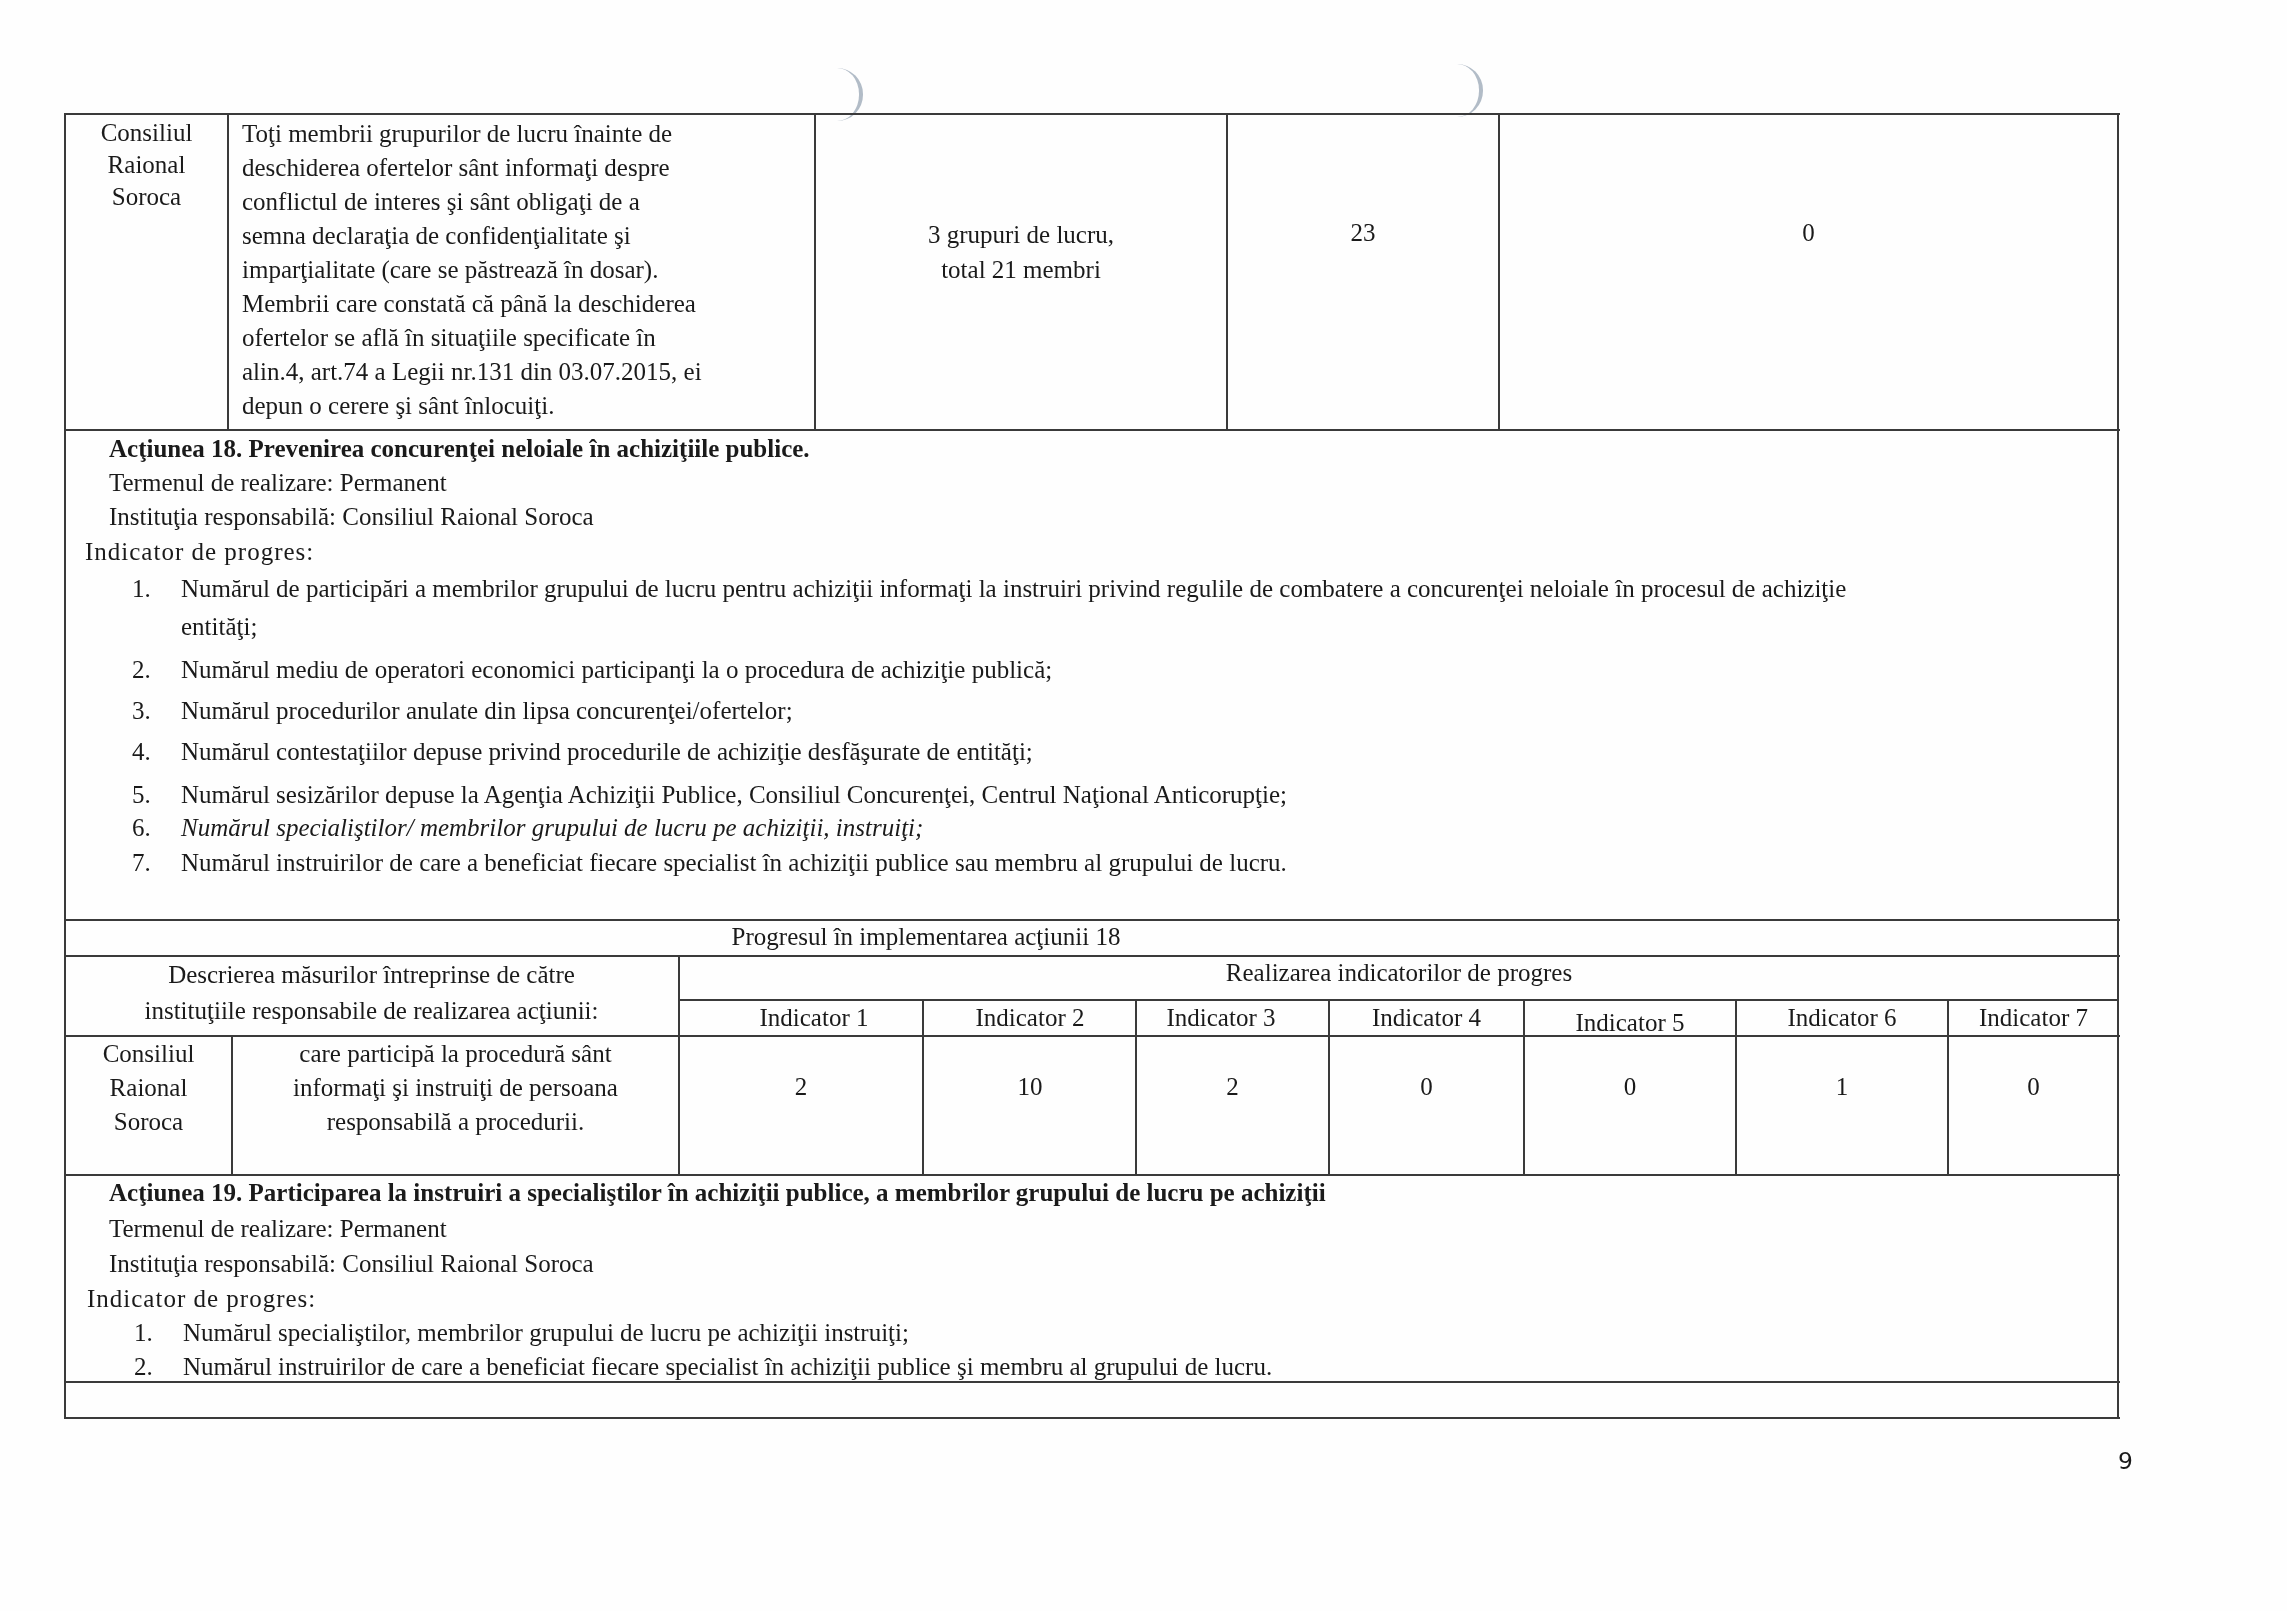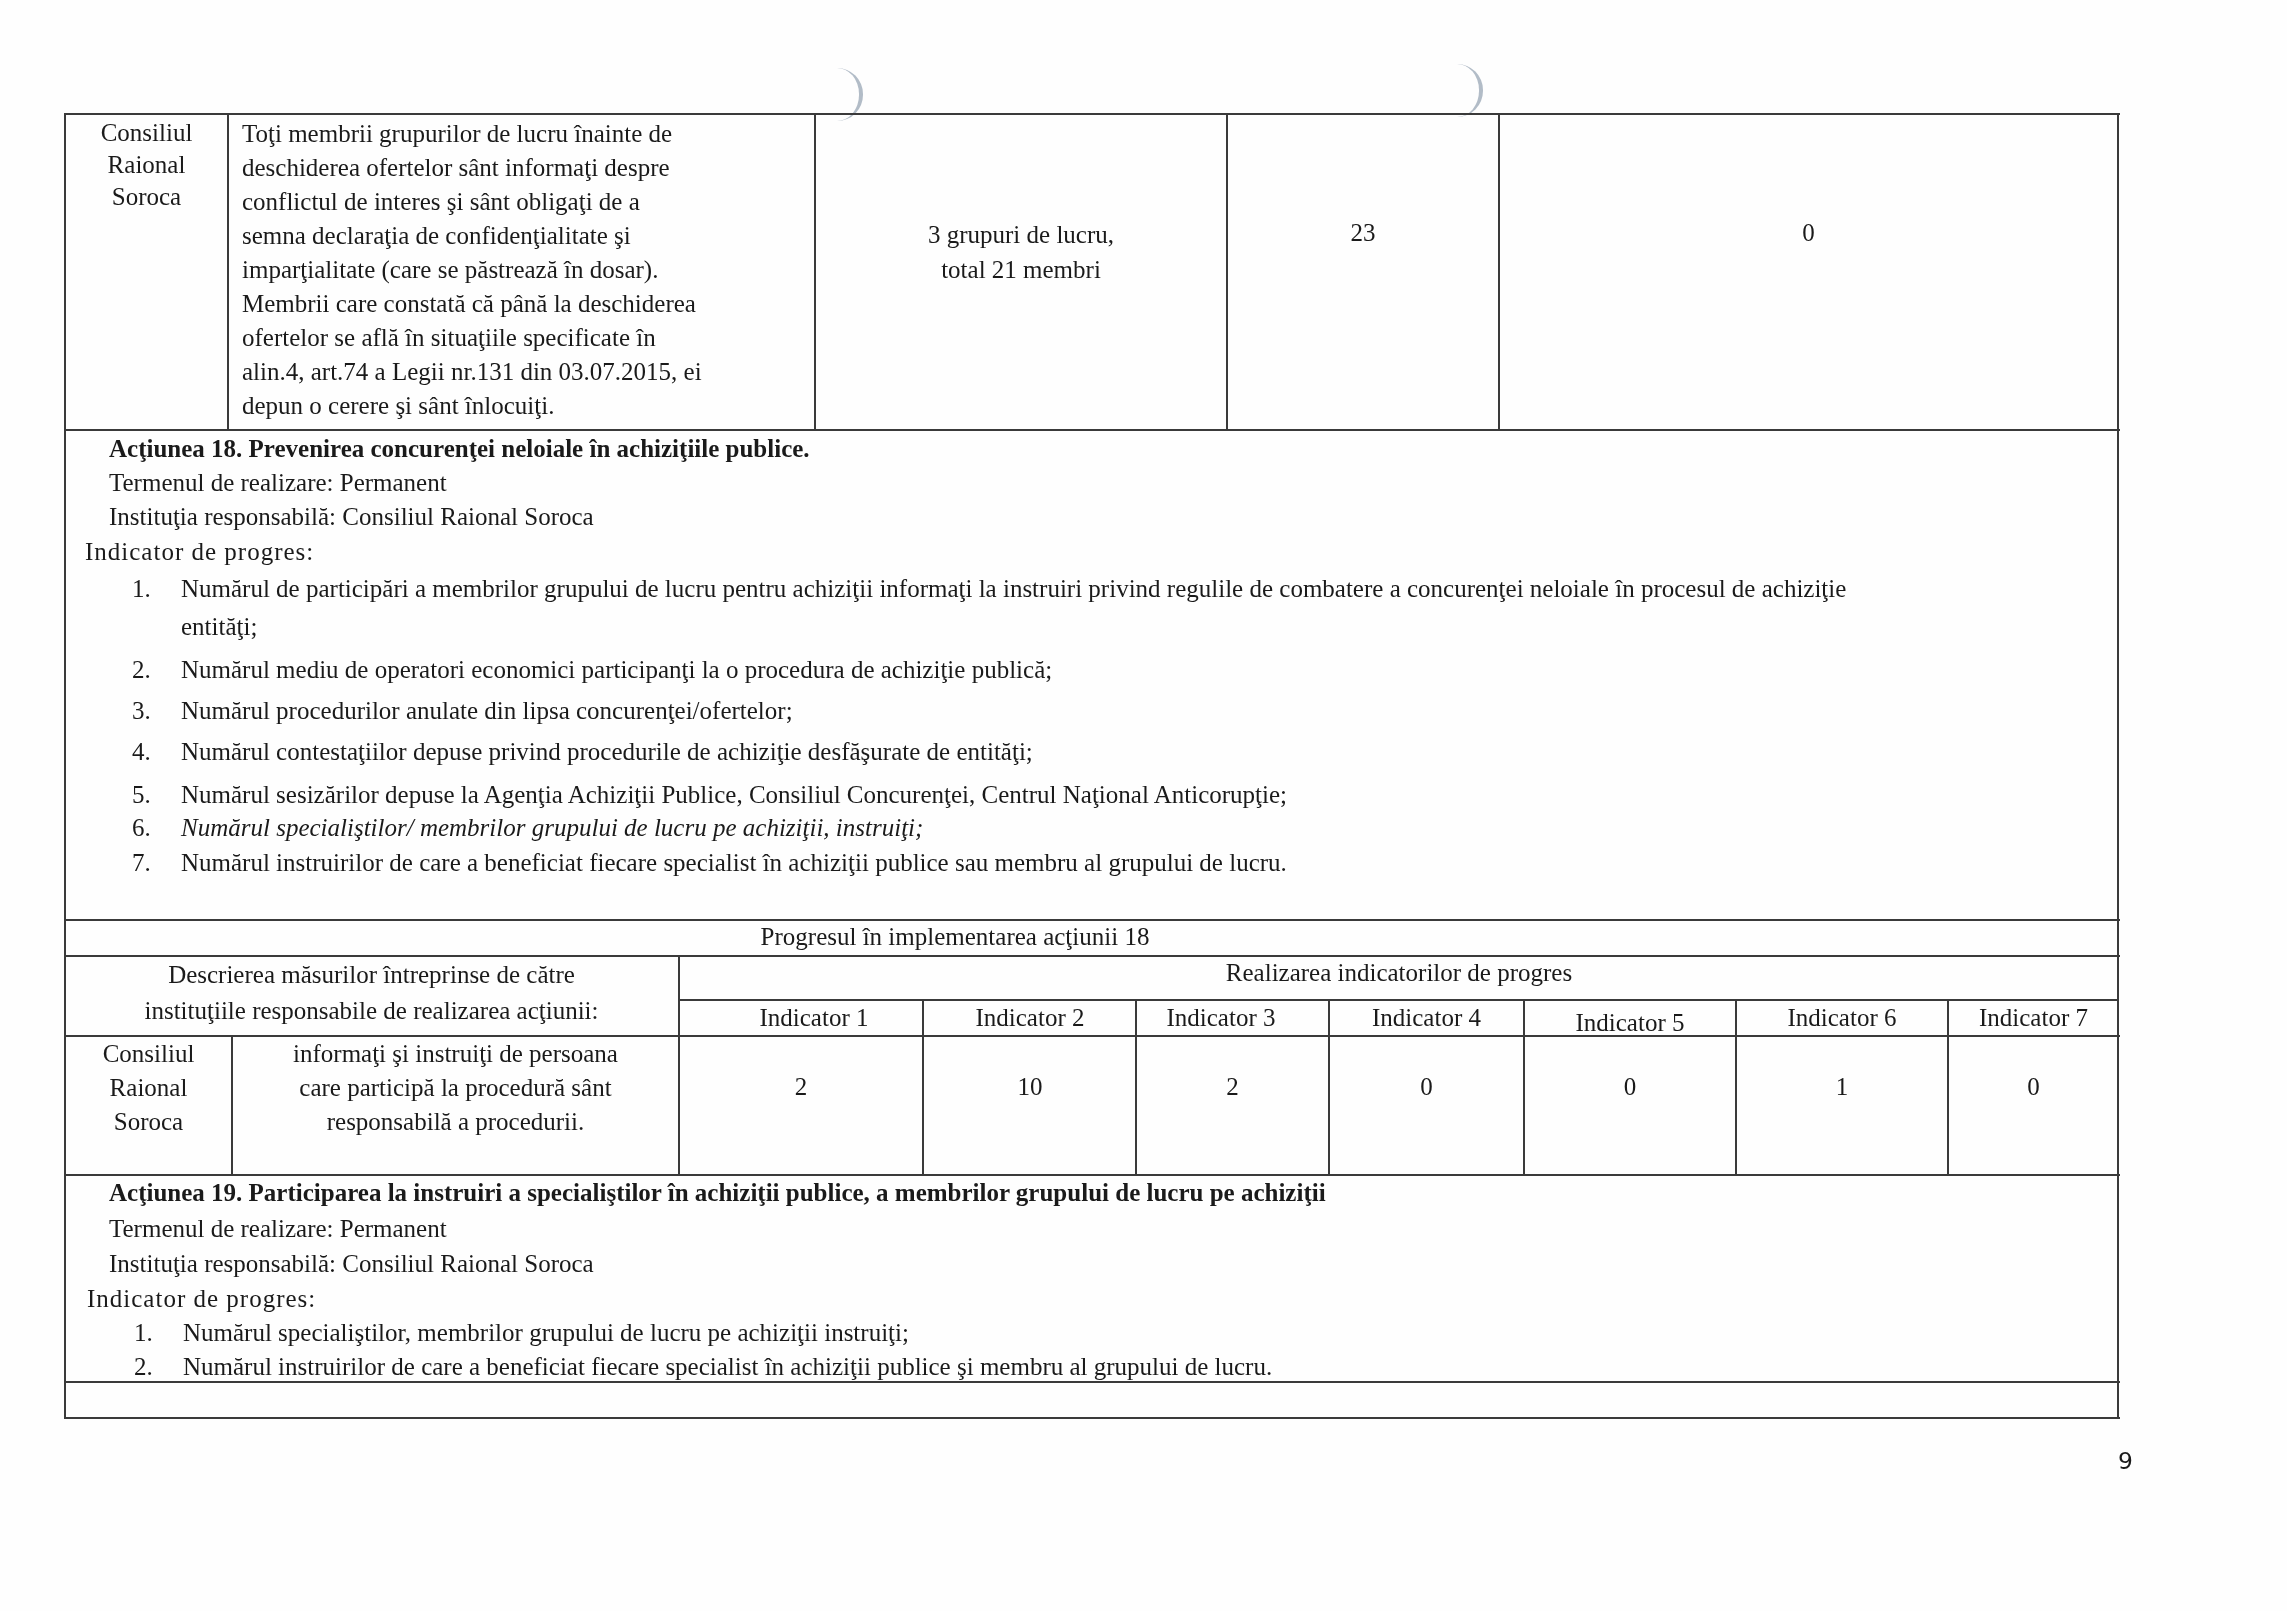--- a/index.html
+++ b/index.html
@@ -89,21 +89,21 @@
     <div class="txt" style="left:181px; top:779px;">Numărul sesizărilor depuse la Agenţia Achiziţii Publice, Consiliul Concurenţei, Centrul Naţional Anticorupţie;</div>
 
     <div class="txt" style="left:132px; top:812px;">6.</div>
     <div class="txt" style="left:181px; top:812px;font-style:italic;">Numărul specialiştilor/ membrilor grupului de lucru pe achiziţii, instruiţi;</div>
 
     <div class="txt" style="left:132px; top:847px;">7.</div>
     <div class="txt" style="left:181px; top:847px;">Numărul instruirilor de care a beneficiat fiecare specialist în achiziţii publice sau membru al grupului de lucru.</div>
   </div>
 
   <div class="hl" style="left:64px; top:919px; width:2056px;"></div>
-  <div class="txt c" style="left:76px; top:921px; width:1758px;">Progresul în implementarea acţiunii 18</div>
+  <div class="txt c" style="left:47px; top:921px; width:1758px;">Progresul în implementarea acţiunii 18</div>
   <div class="hl" style="left:64px; top:955px; width:2056px;"></div>
 
   <div class="vl" style="left:678px; top:955px; height:220px;"></div>
   <div class="txt c" style="left:66px; top:957px; width:611px; line-height:36px;">
     <div>Descrierea măsurilor întreprinse de către</div>
     <div>instituţiile responsabile de realizarea acţiunii:</div>
   </div>
   <div class="txt c" style="left:680px; top:957px; width:1438px;">Realizarea indicatorilor de progres</div>
   <div class="hl" style="left:678px; top:999px; width:1441px;"></div>
 
@@ -124,22 +124,22 @@
 
   <div class="hl" style="left:64px; top:1035px; width:2056px;"></div>
   <div class="vl" style="left:231px; top:1035px; height:140px;"></div>
 
   <div class="txt c" style="left:66px; top:1037px; width:165px; line-height:34px;">
     <div>Consiliul</div>
     <div>Raional</div>
     <div>Soroca</div>
   </div>
   <div class="txt c" style="left:233px; top:1037px; width:445px; line-height:34px;">
+    <div>care participă la procedură sânt</div>
     <div>informaţi şi instruiţi de persoana</div>
-    <div>care participă la procedură sânt</div>
     <div>responsabilă a procedurii.</div>
   </div>
 
   <div class="txt c" style="left:680px; top:1071px; width:242px;">2</div>
   <div class="txt c" style="left:924px; top:1071px; width:212px;">10</div>
   <div class="txt c" style="left:1137px; top:1071px; width:191px;">2</div>
   <div class="txt c" style="left:1330px; top:1071px; width:193px;">0</div>
   <div class="txt c" style="left:1525px; top:1071px; width:210px;">0</div>
   <div class="txt c" style="left:1737px; top:1071px; width:210px;">1</div>
   <div class="txt c" style="left:1949px; top:1071px; width:169px;">0</div>

